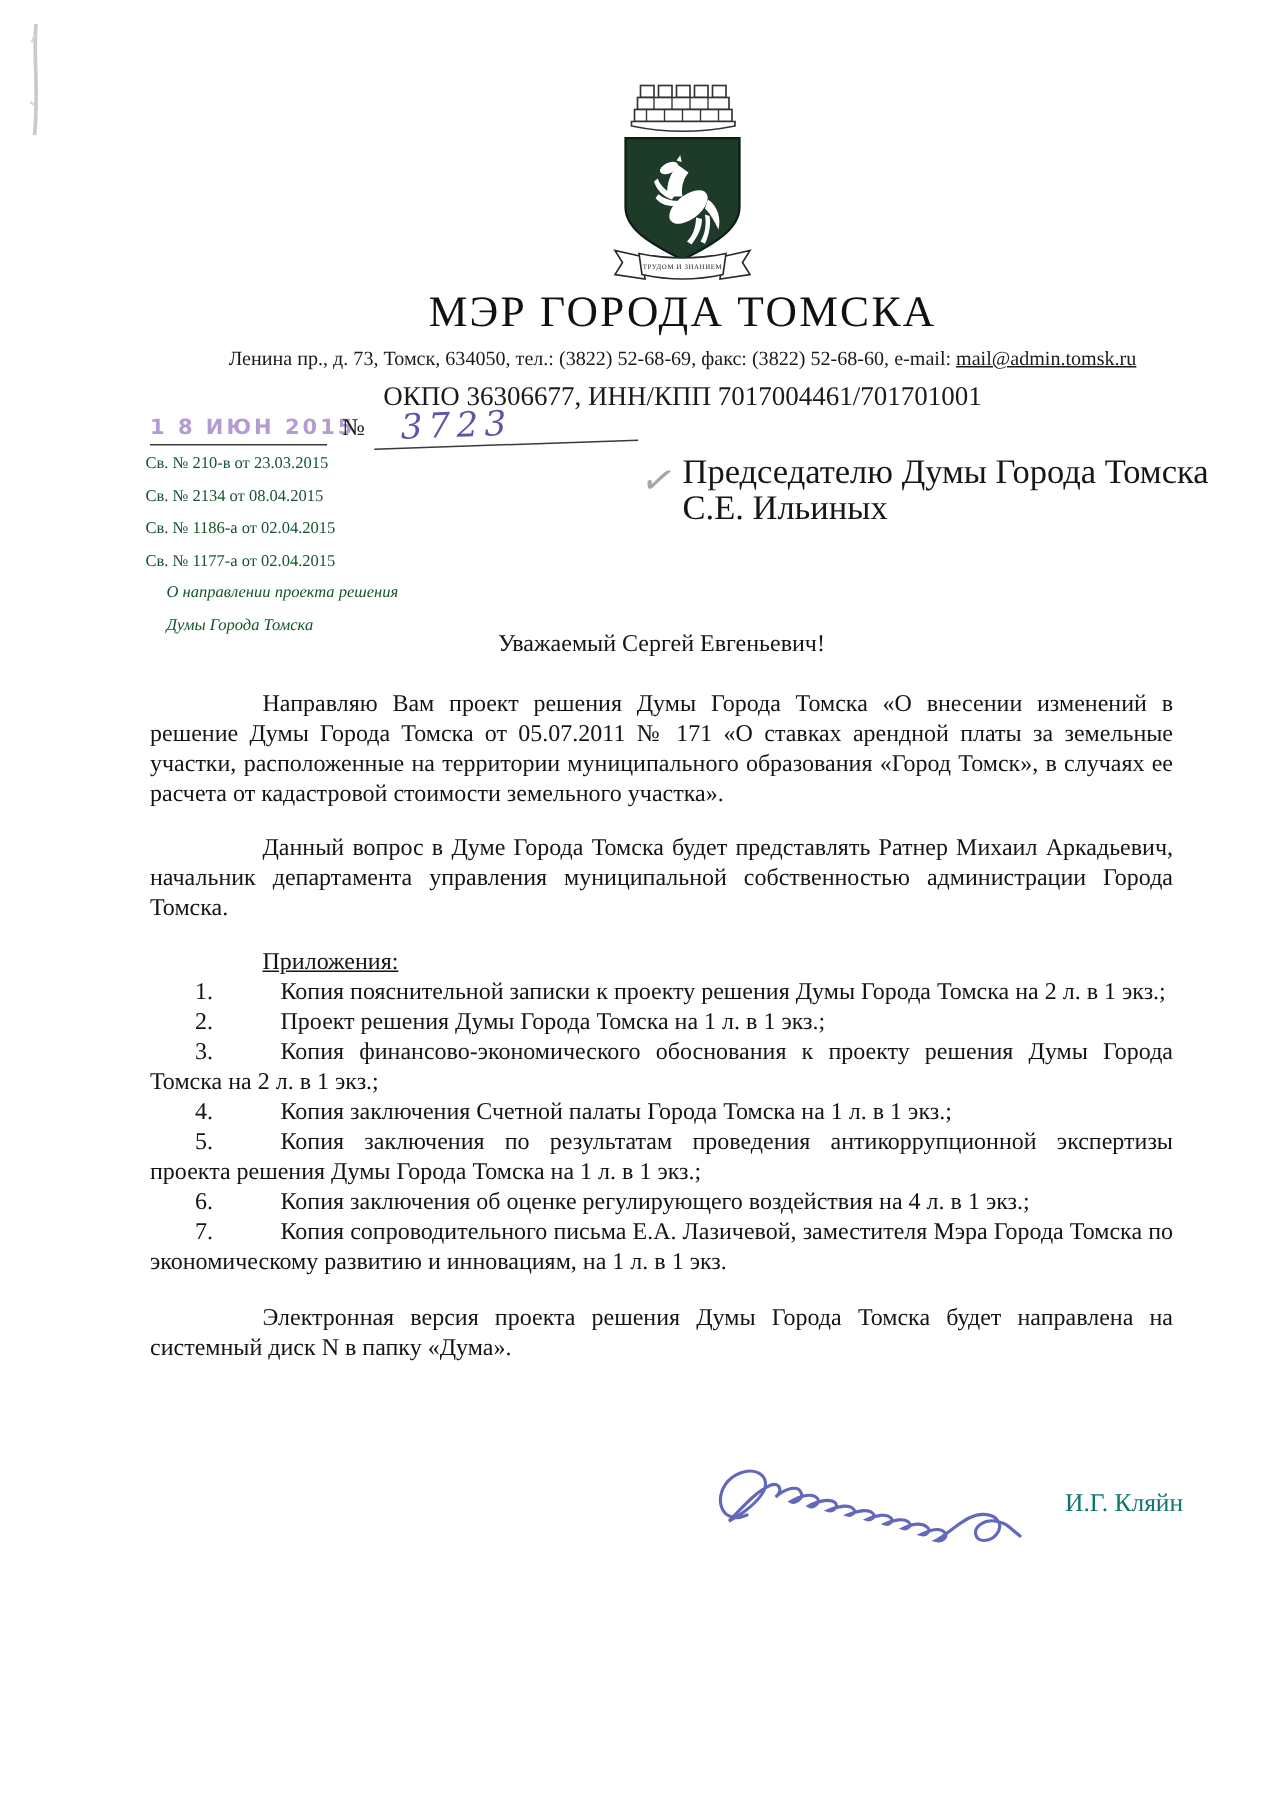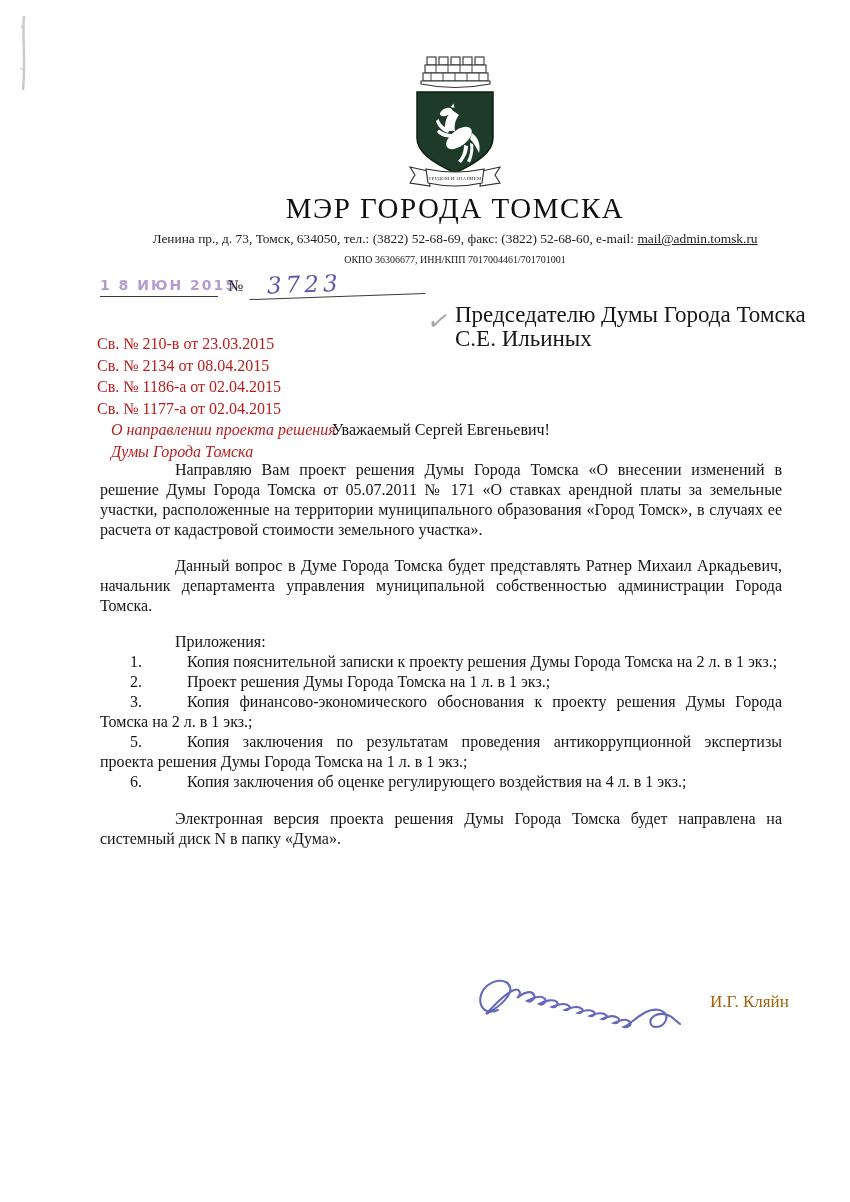--- a/index.html
+++ b/index.html
@@ -8,53 +8,53 @@
 
   
   .scan-artifact{position:absolute;left:12px;top:10px;}
 
   
   .letterhead{position:absolute;left:60px;right:0;top:56px;text-align:center;}
   .emblem{display:block;margin:0 auto;}
   .org-title{font-size:29px;letter-spacing:1.5px;margin-top:2px;color:#111;}
   .addr-line{font-size:13.4px;margin-top:6px;color:#1a1a1a;}
   .addr-line a{color:#1a1a1a;}
-  .codes-line{font-size:10px;margin-top:7px;color:#1a1a1a;}
+  .codes-line{font-size:18px;margin-top:7px;color:#1a1a1a;}
 
   
   .stamp-row{position:absolute;left:100px;top:270px;width:340px;height:30px;white-space:nowrap;}
   .date-stamp{display:inline-block;width:118px;text-align:center;
       font-family:"DejaVu Sans",sans-serif;font-weight:bold;font-size:14px;letter-spacing:2px;
       color:#b49bd2;border-bottom:1.4px solid #3a3a3a;padding-bottom:3px;}
   .num-sign{display:inline-block;font-size:16px;color:#222;margin:0 6px 0 10px;vertical-align:bottom;padding-bottom:2px;}
   .written-number{display:inline-block;width:158px;border-bottom:1.4px solid #3a3a3a;
       font-family:"DejaVu Serif",serif;font-style:italic;font-size:23px;letter-spacing:4px;
       color:#5c55aa;text-align:left;padding:0 0 0 18px;transform:rotate(-2deg);vertical-align:bottom;}
 
   
-  .refs{position:absolute;left:97px;top:299px;font-size:16px;line-height:21.5px;color:#b91c1c;margin-top:34px;}
+  .refs{position:absolute;left:97px;top:299px;font-size:11px;line-height:21.5px;color:#14532d;}
   .refs .subject{font-style:italic;padding-left:14px;}
 
   
   .addressee{position:absolute;left:455px;top:303px;font-size:23px;line-height:23.5px;color:#161616;}
   .checkmark{position:absolute;left:428px;top:306px;font-family:"DejaVu Sans",sans-serif;
       font-size:26px;color:#a3a7ab;transform:rotate(8deg) skewX(-6deg);font-weight:400;}
 
   
   .letter-body{position:absolute;left:100px;top:420px;width:682px;font-size:16px;line-height:20px;color:#141414;}
   .salutation{text-align:center;margin:0 0 20px 0;}
   .para{text-align:justify;text-indent:75px;margin:0 0 16px 0;}
-  .attach-label{text-indent:75px;margin:0;}
+  .attach-label{text-indent:75px;margin:0;text-decoration:underline;}
   .li{text-align:justify;text-indent:30px;margin:0;}
   .li .num{display:inline-block;width:57px;text-indent:0;}
   .closing{text-align:justify;text-indent:75px;margin:17px 0 0 0;}
 
   
   .sig-scribble{position:absolute;left:470px;top:972px;}
-  .sig-name{position:absolute;left:710px;top:992px;font-size:17px;color:#a16207;}
+  .sig-name{position:absolute;left:710px;top:992px;font-size:17px;color:#0f766e;}
 </style>
 </head>
 <body>
 
 <div class="page">
 
   <svg class="scan-artifact" width="30" height="90" viewBox="0 0 30 90">
     <path d="M12,6 C10,26 14,50 11,80" stroke="#c7cbd0" stroke-width="2.5" fill="none"></path>
     <path d="M9,18 l2,-4 M8,58 l3,2" stroke="#d4d7da" stroke-width="1.5" fill="none"></path>
   </svg>
@@ -130,22 +130,24 @@
   </div>
 
   <div class="letter-body">
     <p class="salutation">Уважаемый Сергей Евгеньевич!</p>
     <p class="para">Направляю Вам проект решения Думы Города Томска «О внесении изменений в решение Думы Города Томска от 05.07.2011 № 171 «О ставках арендной платы за земельные участки, расположенные на территории муниципального образования «Город Томск», в случаях ее расчета от кадастровой стоимости земельного участка».</p>
     <p class="para">Данный вопрос в Думе Города Томска будет представлять Ратнер Михаил Аркадьевич, начальник департамента управления муниципальной собственностью администрации Города Томска.</p>
     <p class="attach-label">Приложения:</p>
     <p class="li"><span class="num">1.</span><span>Копия пояснительной записки к проекту решения Думы Города Томска на 2 л. в 1 экз.;</span></p>
     <p class="li"><span class="num">2.</span><span>Проект решения Думы Города Томска на 1 л. в 1 экз.;</span></p>
     <p class="li"><span class="num">3.</span><span>Копия финансово-экономического обоснования к проекту решения Думы Города Томска на 2 л. в 1 экз.;</span></p>
+    <p class="li"><span class="num">4.</span><span>Копия заключения Счетной палаты Города Томска на 1 л. в 1 экз.;</span></p>
     <p class="li"><span class="num">5.</span><span>Копия заключения по результатам проведения антикоррупционной экспертизы проекта решения Думы Города Томска на 1 л. в 1 экз.;</span></p>
     <p class="li"><span class="num">6.</span><span>Копия заключения об оценке регулирующего воздействия на 4 л. в 1 экз.;</span></p>
+    <p class="li"><span class="num">7.</span><span>Копия сопроводительного письма Е.А. Лазичевой, заместителя Мэра Города Томска по экономическому развитию и инновациям, на 1 л. в 1 экз.</span></p>
     <p class="closing">Электронная версия проекта решения Думы Города Томска будет направлена на системный диск N в папку «Дума».</p>
   </div>
 
   <svg class="sig-scribble" width="230" height="62" viewBox="0 0 230 62">
     <path d="M28,38 C10,46 4,24 18,13 C32,3 46,12 38,24 C32,33 20,40 16,42
              C24,34 34,22 44,18 C50,16 52,22 47,26 C54,20 62,18 64,23 C66,27 60,31 57,29
              C64,25 72,23 75,27 C77,30 72,34 69,32 C76,28 84,27 87,30 C89,33 85,36 82,35
              C89,32 96,31 99,34 C101,36 98,39 95,38 C102,35 109,34 112,37 C114,39 111,42 108,41
              C114,38 121,37 124,40 C126,42 123,45 120,44 C126,41 133,40 136,43 C138,45 135,48 132,47
              C138,44 144,43 148,46 C151,48 148,52 144,51 C150,48 157,46 160,50 C162,53 158,56 154,55

